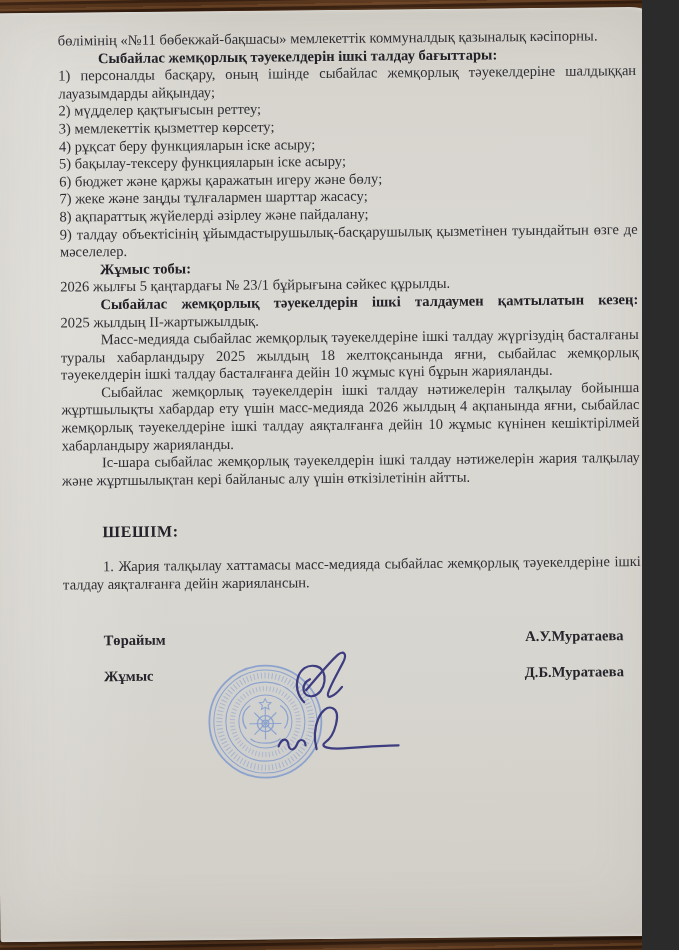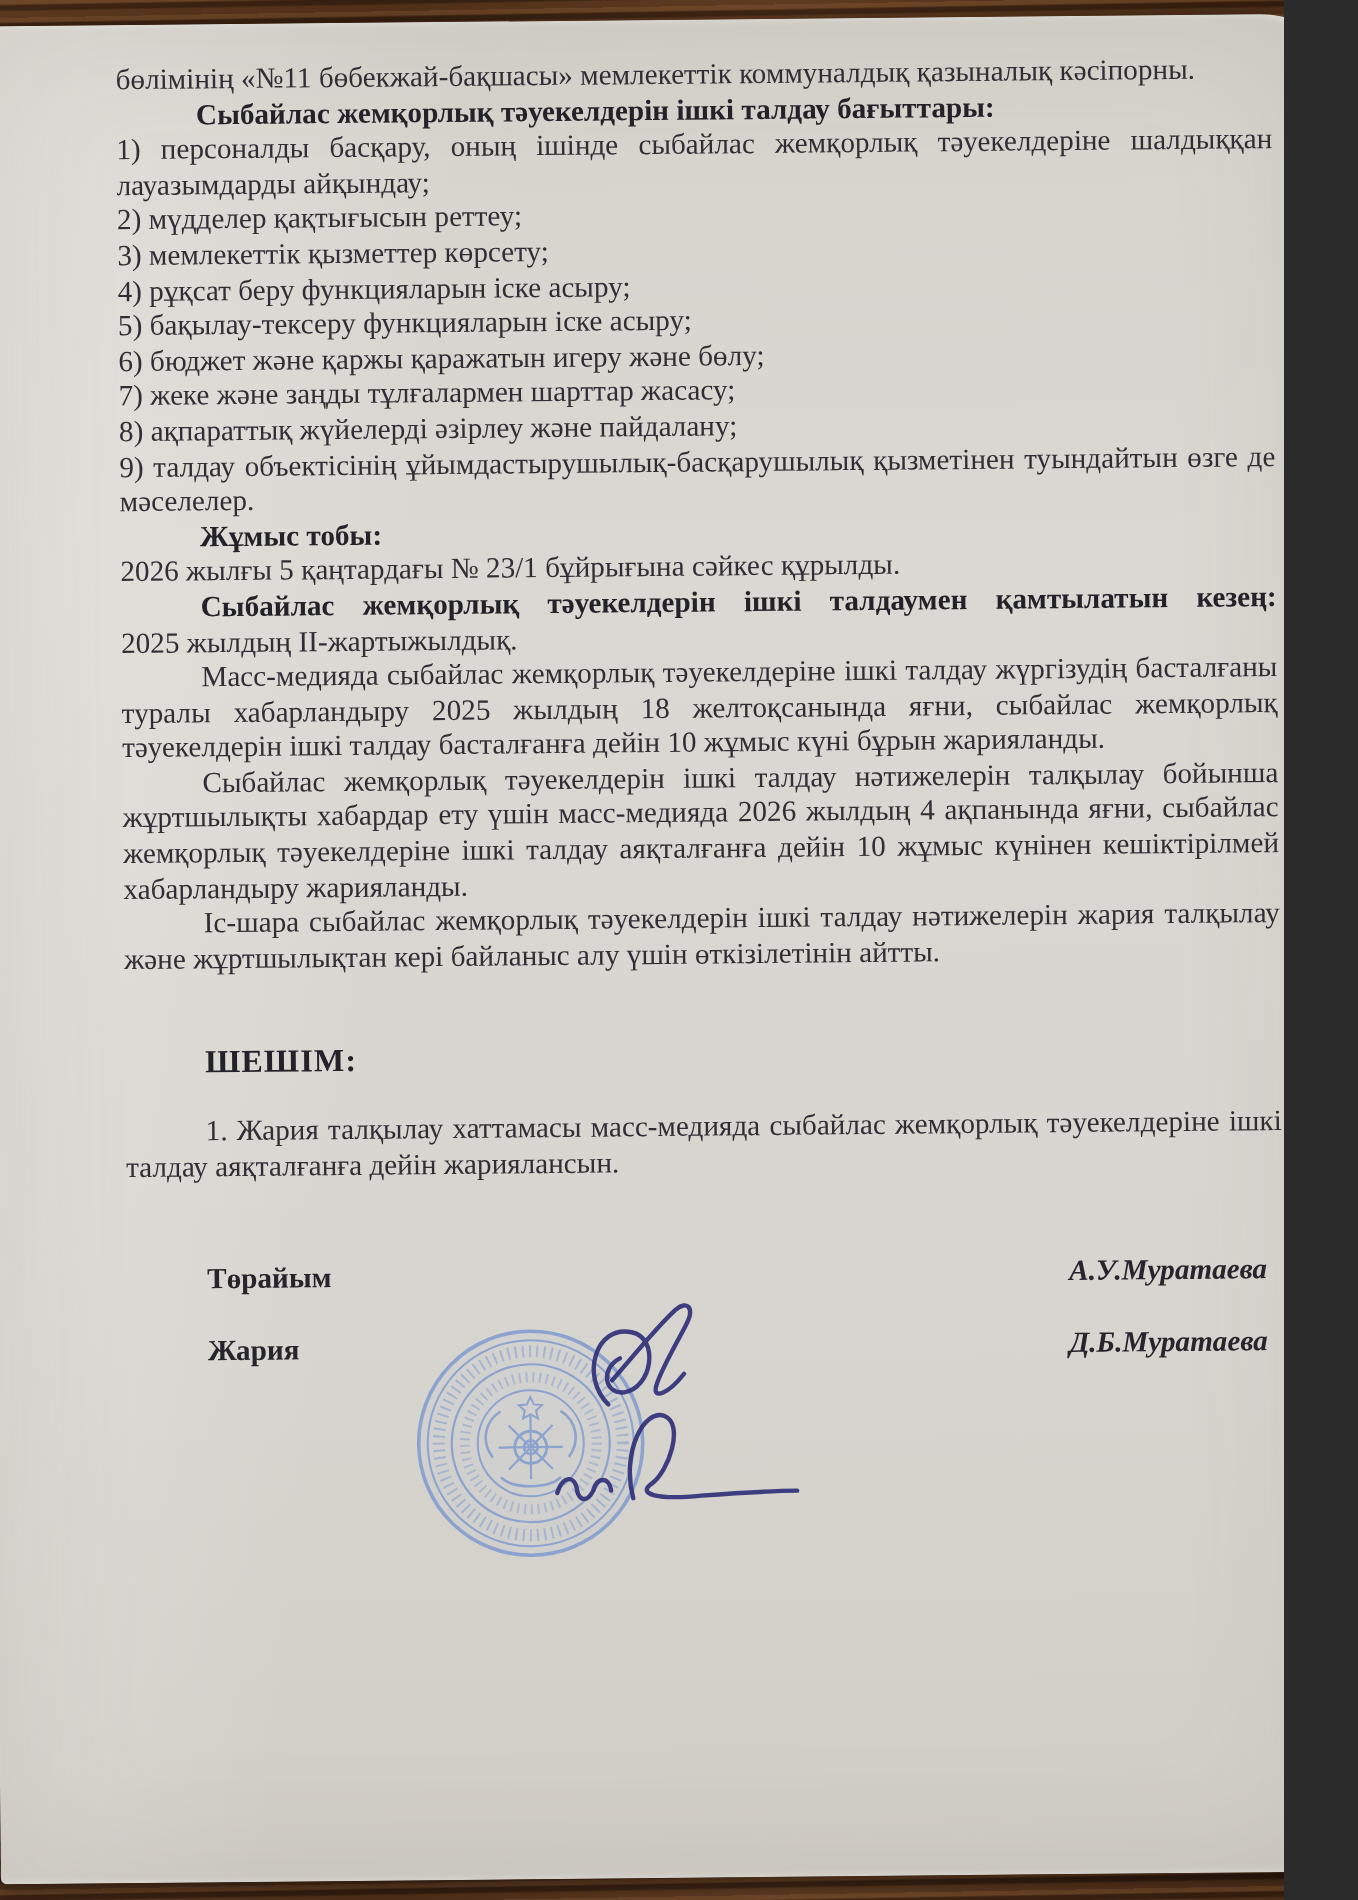--- a/index.html
+++ b/index.html
@@ -32,21 +32,21 @@
   .content p{margin:0;}
   .ind{text-indent:40px;}
   .hb{font-weight:bold;text-indent:40px;color:#232228;}
   .stretch{text-align-last:justify;}
   .shesim{font-weight:bold;text-indent:40px;font-size:16px;letter-spacing:.6px;
     margin-top:34px !important;margin-bottom:17px !important;color:#232228;}
   .sigblock{margin-top:39px;}
   .sigrow{display:flex;justify-content:space-between;font-weight:bold;color:#26252b;}
   .sigrow + .sigrow{margin-top:18px;}
   .sigrow .role{margin-left:40px;}
-  .sigrow .name{margin-right:8px;font-style:italic;}
+  .sigrow .name{margin-right:18px;}
   .stamp{position:absolute;left:208px;top:652px;width:118px;height:118px;opacity:.82;}
   .handsig{position:absolute;left:272px;top:636px;width:136px;height:128px;}
 </style>
 </head>
 <body>
 
 <div class="photo">
   <div class="paper">
 
     <div class="content">
@@ -70,21 +70,21 @@
       <p class="ind">Іс-шара сыбайлас жемқорлық тәуекелдерін ішкі талдау нәтижелерін жария талқылау және жұртшылықтан кері байланыс алу үшін өткізілетінін айтты.</p>
       <p class="shesim">ШЕШІМ:</p>
       <p class="ind">1. Жария талқылау хаттамасы масс-медияда сыбайлас жемқорлық тәуекелдеріне ішкі талдау аяқталғанға дейін жариялансын.</p>
 
       <div class="sigblock">
         <div class="sigrow">
           <span class="role">Төрайым</span>
           <span class="name">А.У.Муратаева</span>
         </div>
         <div class="sigrow">
-          <span class="role">Жария</span>
+          <span class="role">Жұмыс</span>
           <span class="name">Д.Б.Муратаева</span>
         </div>
       </div>
     </div>
 
     <svg class="stamp" viewBox="0 0 118 118">
       <g fill="none" stroke="#7d99cf">
         <circle cx="59" cy="59" r="56" stroke-width="1.8"></circle>
         <circle cx="59" cy="59" r="51.5" stroke-width="1"></circle>
         <circle cx="59" cy="59" r="46" stroke-width="6" stroke-dasharray="1 2.6" opacity=".62"></circle>

